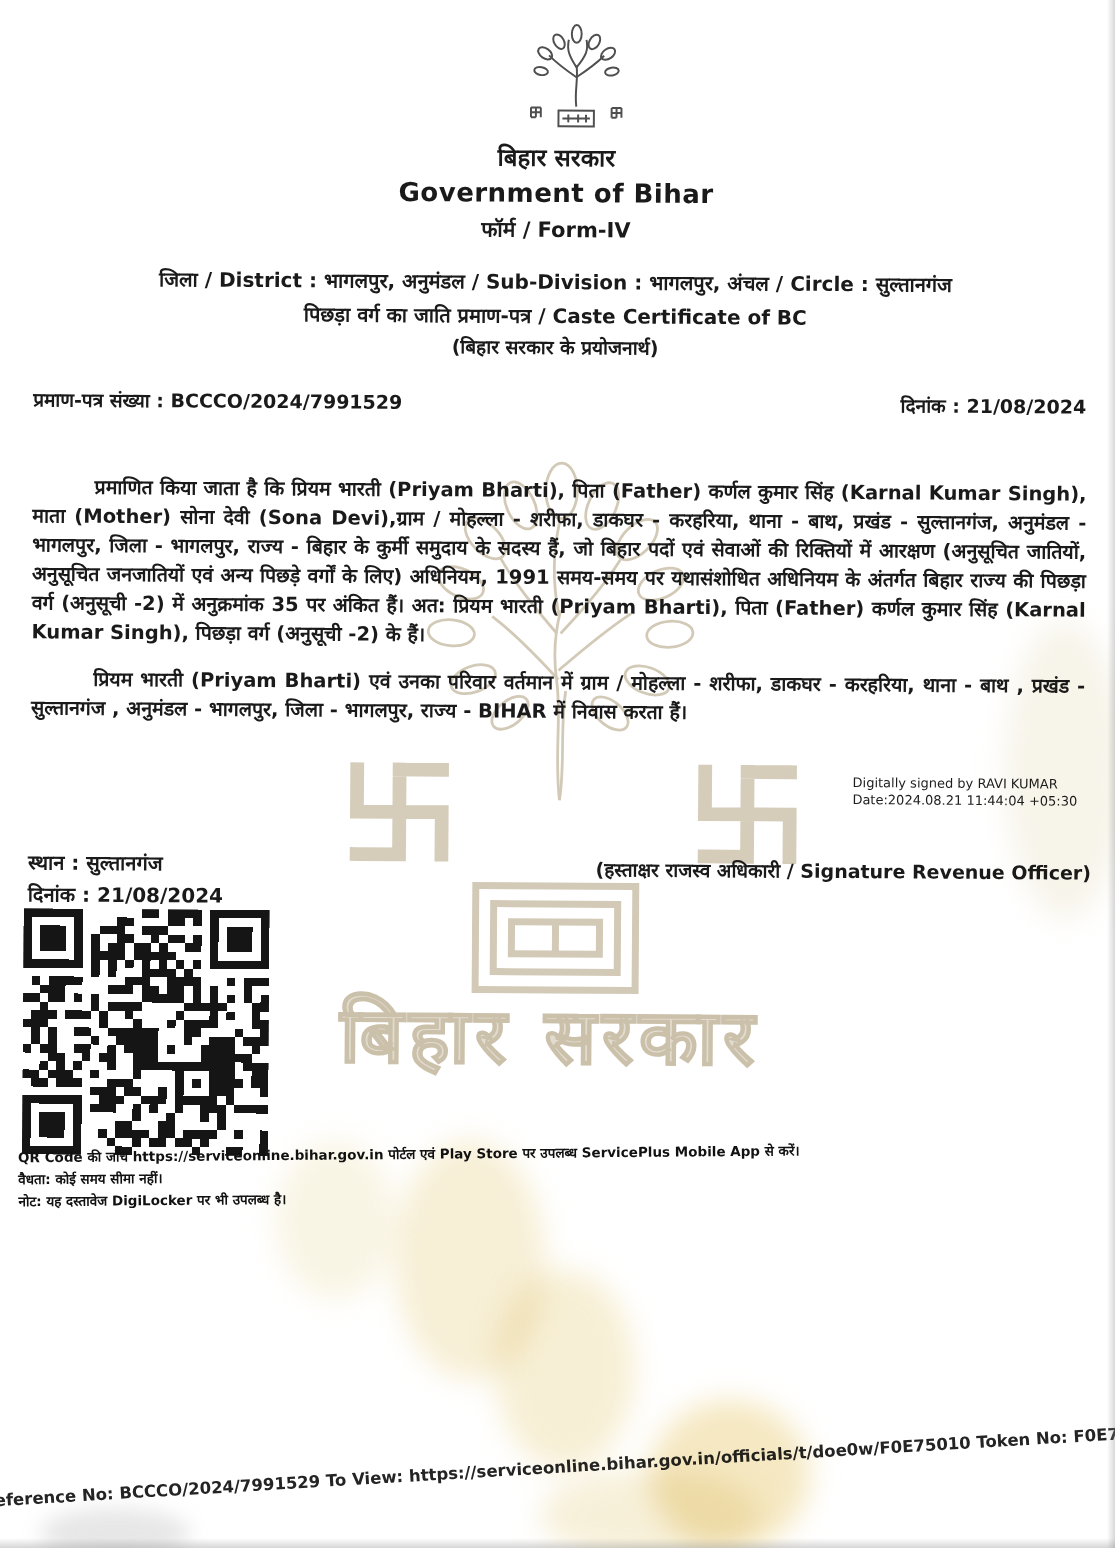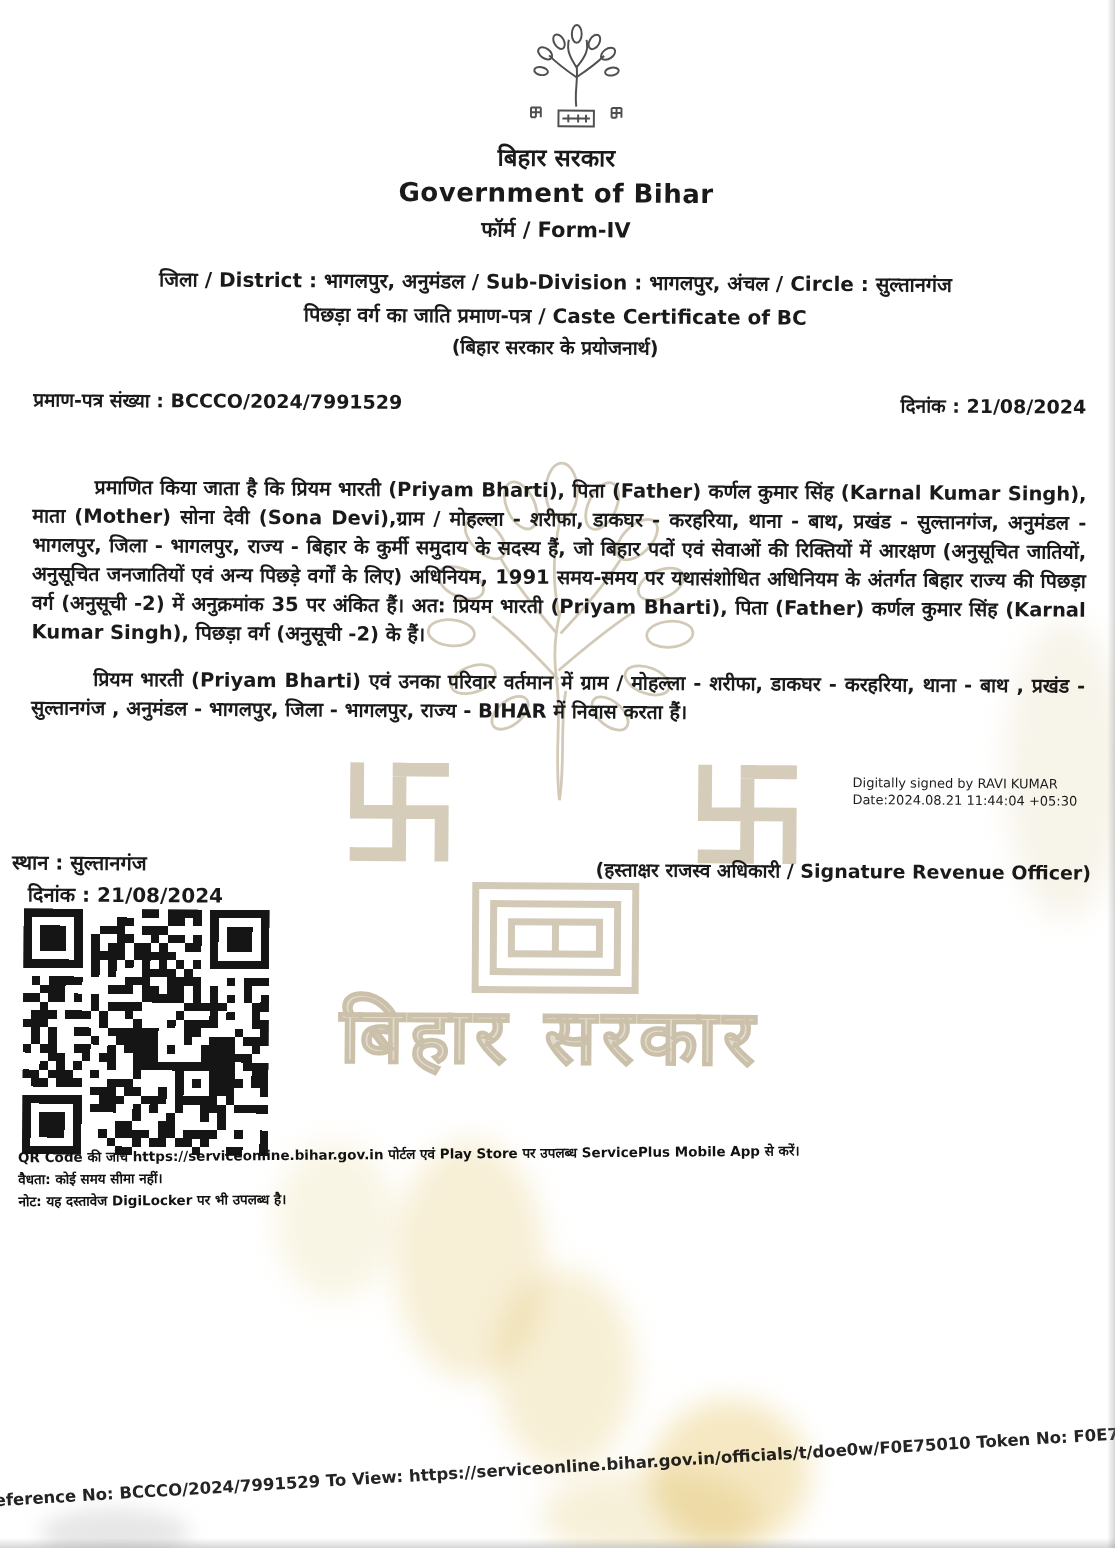--- a/index.html
+++ b/index.html
@@ -23,21 +23,21 @@
 
   
   .para{left:36px;width:1054px;font-size:19.5px;font-weight:700;line-height:29px;
         text-align:justify;text-indent:62px;margin:0;}
   .p1{top:476px;}
   .p2{top:668px;}
 
   
   .digsig{top:772px;left:858px;font-size:13px;font-weight:500;line-height:17px;color:#1d1d1d;}
   .sig-designation{top:856px;right:18px;font-size:19px;font-weight:700;text-align:right;}
-  .place{top:852px;left:18px;font-size:20px;font-weight:700;}
+  .place{top:852px;left:34px;font-size:20px;font-weight:700;}
   .date2{top:884px;left:34px;font-size:20px;font-weight:700;}
 
   
   .qr{top:912px;left:30px;width:246px;height:246px;z-index:2;position:absolute;}
   .qrnotes{top:1150px;left:26px;font-size:13.5px;font-weight:700;line-height:22px;
            transform:rotate(-0.9deg);transform-origin:left top;color:#111;}
 
   
   .refline{position:absolute;left:-18px;top:1492px;font-size:16.5px;font-weight:600;color:#242424;
            white-space:nowrap;transform:rotate(-3.4deg);transform-origin:left center;z-index:2;}

